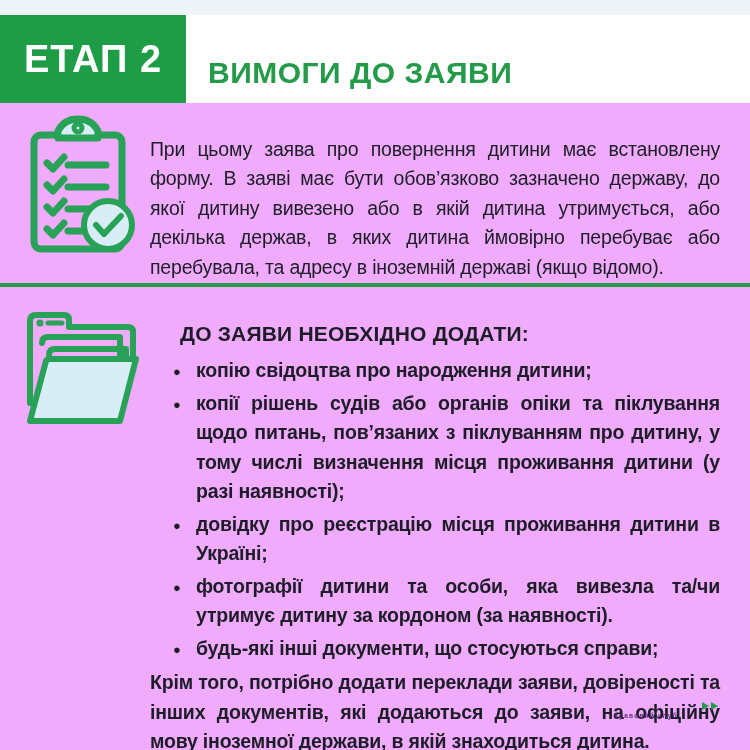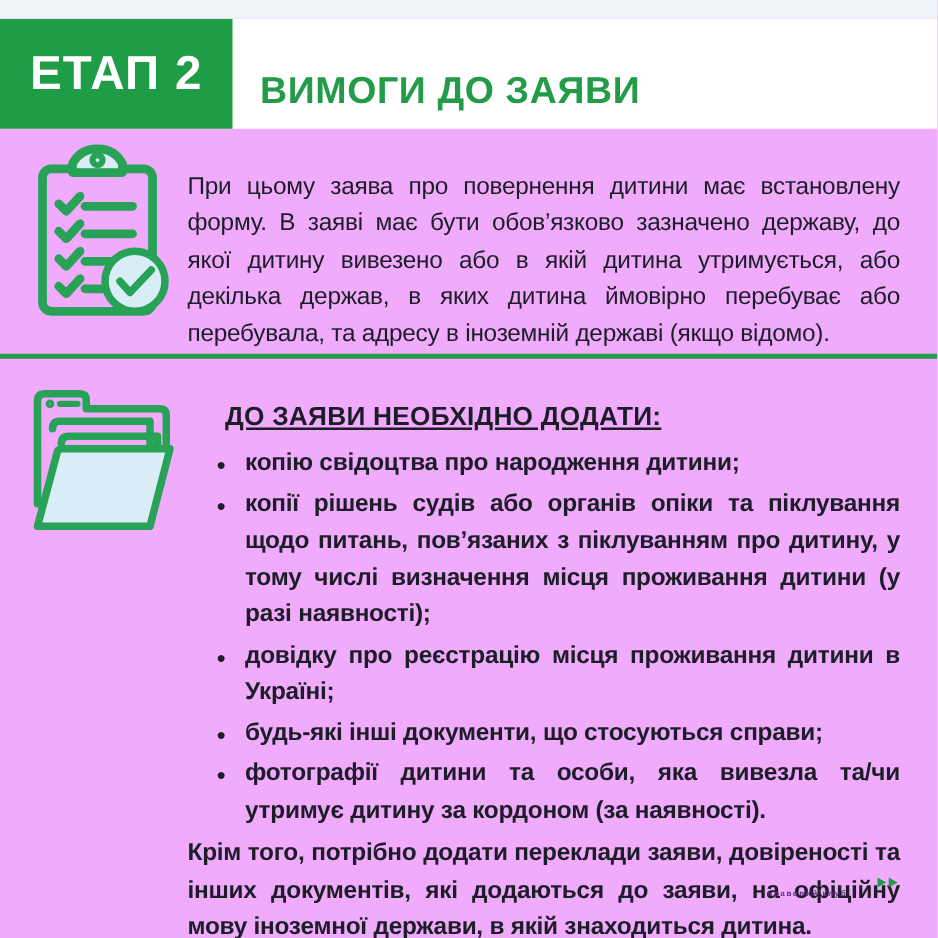--- a/index.html
+++ b/index.html
@@ -41,21 +41,21 @@
   }
   
   .divider{
     position:absolute;top:268px;left:0;width:750px;height:4px;
     background:#249b48;
   }
   
   .s2-icon{position:absolute;top:288px;left:16px;}
   .s2-heading{
     position:absolute;top:307px;left:180px;
-    color:#1d1d27;font-size:21px;font-weight:800;letter-spacing:.2px;text-decoration:underline;
+    color:#1d1d27;font-size:21px;font-weight:800;letter-spacing:.2px;
   }
   .s2-body{
     position:absolute;top:341px;left:150px;right:30px;
     color:#1d1d27;font-size:19.5px;line-height:29.5px;font-weight:700;
     letter-spacing:-0.2px;
   }
   .s2-body ul{list-style:none;margin:0;padding:0;}
   .s2-body li{
     position:relative;padding-left:46px;margin:0 0 3px 0;text-align:justify;
   }
@@ -139,22 +139,22 @@
       <path d="M46 56 L120 56 L104 118 L14 118 L30 58 Q31 56 34 56 Z" fill="#d9edf7"></path>
     </svg>
   </div>
   <div class="s2-heading">ДО ЗАЯВИ НЕОБХІДНО ДОДАТИ:</div>
 
   <div class="s2-body">
     <ul>
       <li>копію свідоцтва про народження дитини;</li>
       <li>копії рішень судів або органів опіки та піклування щодо питань, пов’язаних з піклуванням про дитину, у тому числі визначення місця проживання дитини (у разі наявності);</li>
       <li>довідку про реєстрацію місця проживання дитини в Україні;</li>
+      <li>фотографії дитини та особи, яка вивезла та/чи утримує дитину за кордоном (за наявності).</li>
       <li>будь-які інші документи, що стосуються справи;</li>
-      <li>фотографії дитини та особи, яка вивезла та/чи утримує дитину за кордоном (за наявності).</li>
     </ul>
     <p class="s2-closing">Крім того, потрібно додати переклади заяви, довіреності та інших документів, які додаються до заяви, на офіційну мову іноземної держави, в якій знаходиться дитина.</p>
   </div>
 
 
   <div class="logo-pravokator">
     <div class="pravo-arrows">
         <i></i>
         <i></i>
       </div>

